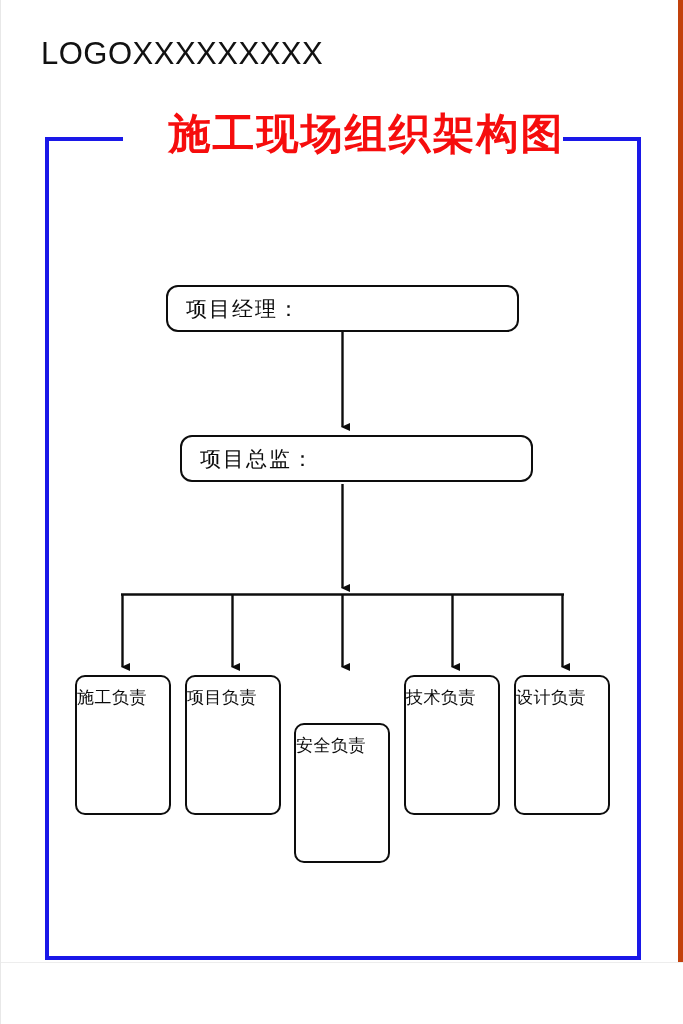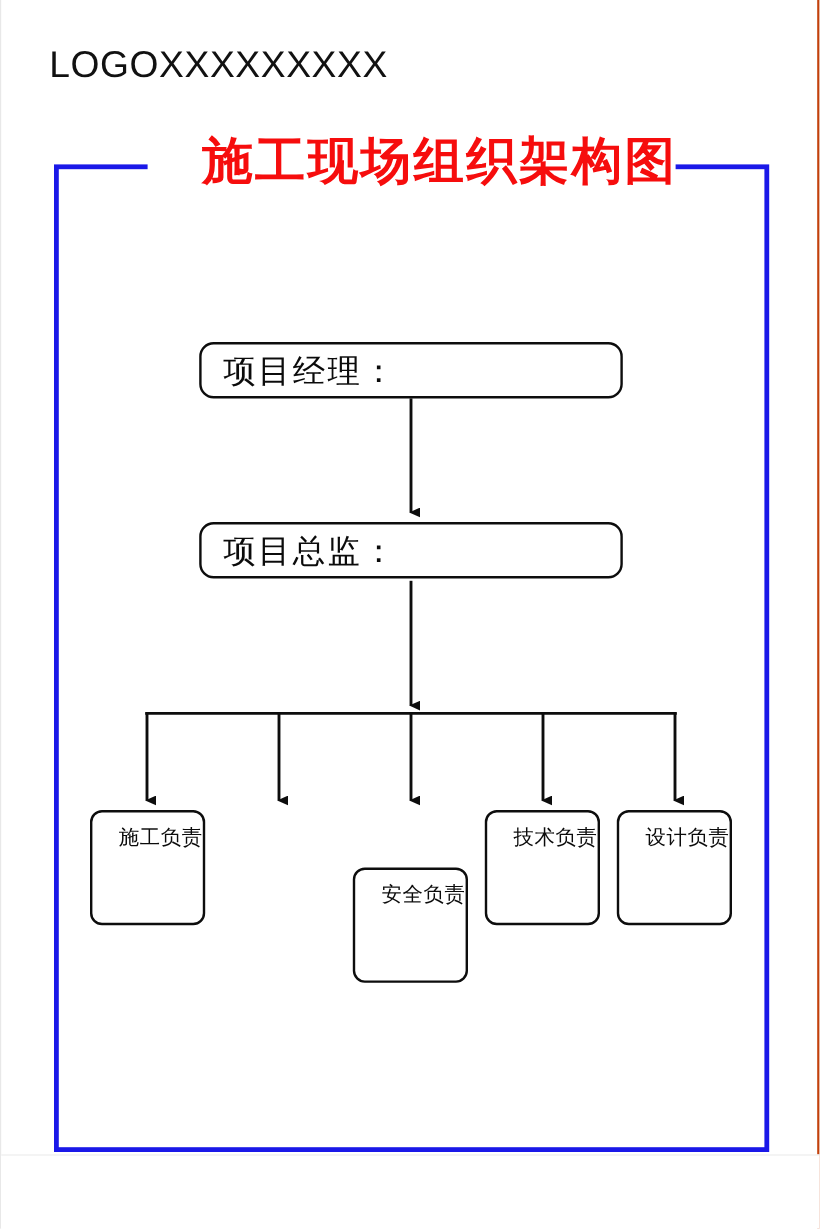--- a/index.html
+++ b/index.html
@@ -17,21 +17,21 @@
   }
 
   
   #page {
     position: absolute;
     left: 0; top: 0;
     width: 683px;
     height: 1024px;
     background: #ffffff;
     border-left: 1px solid #e8e8e8;
-    border-right: 2px solid #c2410c;
+    border-right: 5px solid #c2410c;
     box-sizing: border-box;
   }
 
   
   #logo-text {
     position: absolute;
     left: 40px;
     top: 36px;
     font-size: 31px;
     letter-spacing: 0.5px;
@@ -93,36 +93,36 @@
     display: flex;
     align-items: flex-start;
   }
   .node.lvl {
     border-radius: 12px;
     height: 47px;
     align-items: center;
   }
   .node.lvl .node-label {
     padding-left: 18px;
-    font-size: 27px;
+    font-size: 21px;
     color: #0b0b0b;
     letter-spacing: 2px;
     font-family: "DejaVu Sans", "Liberation Sans", sans-serif;
     white-space: nowrap;
   }
 
   #node-manager { left: 165px; top: 285px; width: 353px; }
-  #node-director { left: 165px; top: 435px; width: 353px; }
+  #node-director { left: 179px; top: 435px; width: 353px; }
 
   .node.leaf {
     border-radius: 10px;
     width: 96px;
-    height: 96px;
+    height: 140px;
     top: 675px;
-    justify-content: flex-end;
+    justify-content: flex-start;
   }
   .node.leaf .node-label {
     margin-top: 9px;
     font-size: 17px;
     color: #0b0b0b;
     letter-spacing: 0.5px;
     font-family: "DejaVu Sans", "Liberation Sans", sans-serif;
     white-space: nowrap;
   }
 
@@ -179,20 +179,23 @@
     <span class="node-label">项目经理：</span>
   </div>
 
   <div class="node lvl" id="node-director">
     <span class="node-label">项目总监：</span>
   </div>
 
   <div class="node leaf" id="leaf-0">
     <span class="node-label">施工负责</span>
   </div>
+  <div class="node leaf" id="leaf-1">
+    <span class="node-label">项目负责</span>
+  </div>
   <div class="node leaf" id="leaf-2">
     <span class="node-label">安全负责</span>
   </div>
   <div class="node leaf" id="leaf-4">
     <span class="node-label">设计负责</span>
   </div>
   <div class="node leaf" id="leaf-3">
     <span class="node-label">技术负责</span>
   </div>
 

